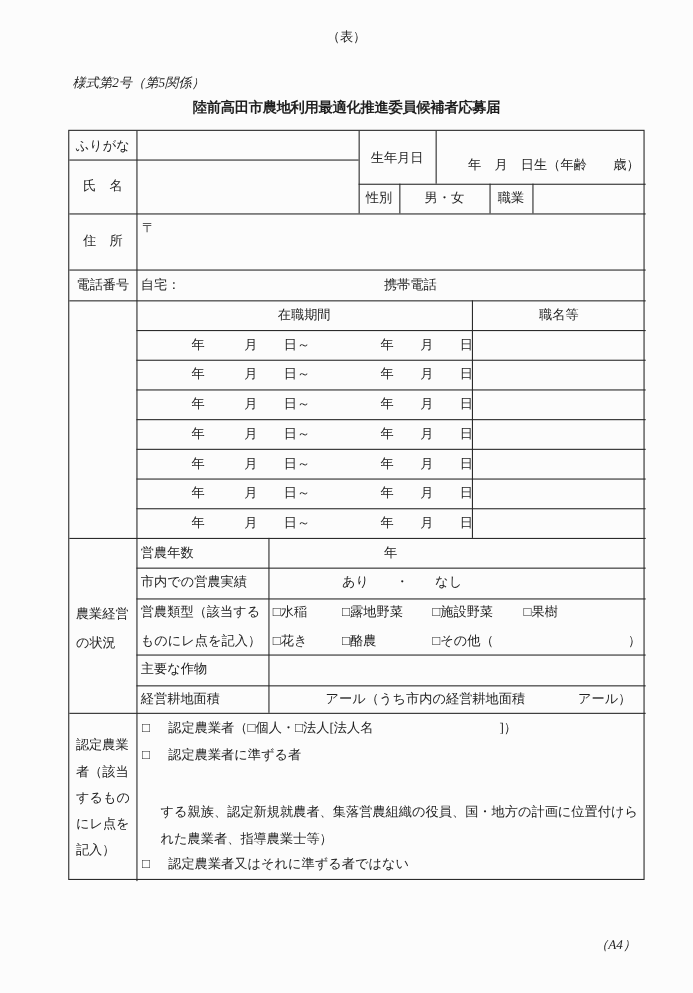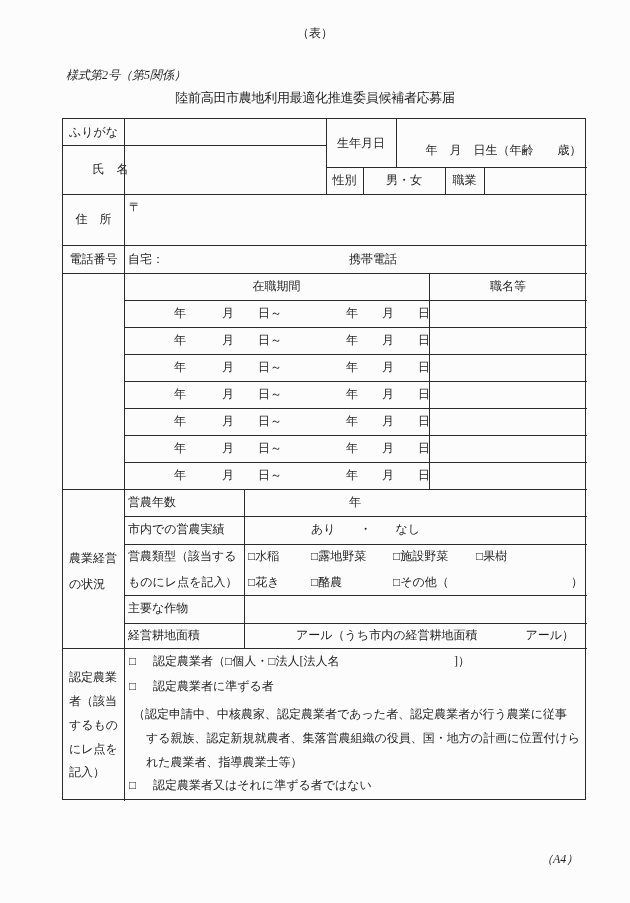--- a/index.html
+++ b/index.html
@@ -4,21 +4,21 @@
 <style>
   html,body{margin:0;padding:0;background:#e8e8e8;}
   .page{
     position:relative;width:630px;height:903px;margin:0 auto;
     background:#fcfcfc;color:#1f1f1f;
     font-family:"Liberation Serif","DejaVu Serif",serif;
     font-size:12px;line-height:13px;overflow:hidden;
   }
   .center-line{position:absolute;left:0;width:100%;text-align:center;white-space:pre;}
   .abs{position:absolute;white-space:pre;font-style:italic;}
-  .title{font-weight:normal;font-size:13px;letter-spacing:-0.3px;text-align:center;}
+  .title{font-weight:bold;font-size:13px;letter-spacing:-0.3px;text-align:center;}
   .table{position:absolute;left:62px;top:118px;width:524px;height:682px;
          border:1.5px solid #2b2b2b;box-sizing:border-box;padding-left:16px;}
   .hl{position:absolute;height:1px;background:#2b2b2b;}
   .vl{position:absolute;width:1px;background:#2b2b2b;}
   .cell{position:absolute;display:flex;align-items:center;justify-content:center;
         box-sizing:border-box;white-space:pre;}
   .txt{position:absolute;white-space:pre;line-height:13px;}
 </style>
 </head>
 <body>
@@ -53,21 +53,21 @@
     <div class="vl" style="left:61px;top:0;height:682px"></div>
     <div class="vl" style="left:263px;top:0;height:75px"></div>
     <div class="vl" style="left:333px;top:0;height:48px"></div>
     <div class="vl" style="left:300px;top:48px;height:27px"></div>
     <div class="vl" style="left:382px;top:48px;height:27px"></div>
     <div class="vl" style="left:421px;top:48px;height:27px"></div>
     <div class="vl" style="left:366px;top:154px;height:216px"></div>
     <div class="vl" style="left:181px;top:370px;height:159px"></div>
 
     <div class="cell" style="left:0;top:0;width:61px;height:26px">ふりがな</div>
-    <div class="cell" style="left:17px;top:26px;width:61px;height:49px">氏　名</div>
+    <div class="cell" style="left:0;top:26px;width:61px;height:49px">氏　名</div>
     <div class="cell" style="left:123px;top:0;width:140px;height:26px"></div>
     <div class="cell" style="left:263px;top:0;width:70px;height:48px">生年月日</div>
     <div class="txt" style="left:333px;top:25px;width:191px;text-align:center;padding-left:12px">年　月　日生（年齢　　歳）</div>
     <div class="cell" style="left:263px;top:48px;width:37px;height:27px">性別</div>
     <div class="cell" style="left:300px;top:48px;width:82px;height:27px">男・女</div>
     <div class="cell" style="left:382px;top:48px;width:39px;height:27px">職業</div>
 
     <div class="cell" style="left:0;top:75px;width:61px;height:51px">住　所</div>
     <div class="txt" style="left:66px;top:82px">〒</div>
 
@@ -124,21 +124,20 @@
     <div class="txt" style="left:6px;top:624px">にレ点を</div>
     <div class="txt" style="left:6px;top:647px">記入）</div>
 
     <div class="txt" style="left:66px;top:536px">□</div>
     <div class="txt" style="left:90px;top:536px">認定農業者（□個人・□法人[法人名</div>
     <div class="txt" style="left:391px;top:536px">]）</div>
 
     <div class="txt" style="left:66px;top:561px">□</div>
     <div class="txt" style="left:90px;top:561px">認定農業者に準ずる者</div>
 
-    <div class="txt" style="left:70px;top:589px">（認定申請中、中核農家、認定農業者であった者、認定農業者が行う農業に従事</div>
     <div class="txt" style="left:83px;top:613px">する親族、認定新規就農者、集落営農組織の役員、国・地方の計画に位置付けら</div>
     <div class="txt" style="left:83px;top:637px">れた農業者、指導農業士等）</div>
 
     <div class="txt" style="left:66px;top:660px">□</div>
     <div class="txt" style="left:90px;top:660px">認定農業者又はそれに準ずる者ではない</div>
 
   </div>
 
   <div class="abs" style="left:541px;top:853px">（A4）</div>
 

